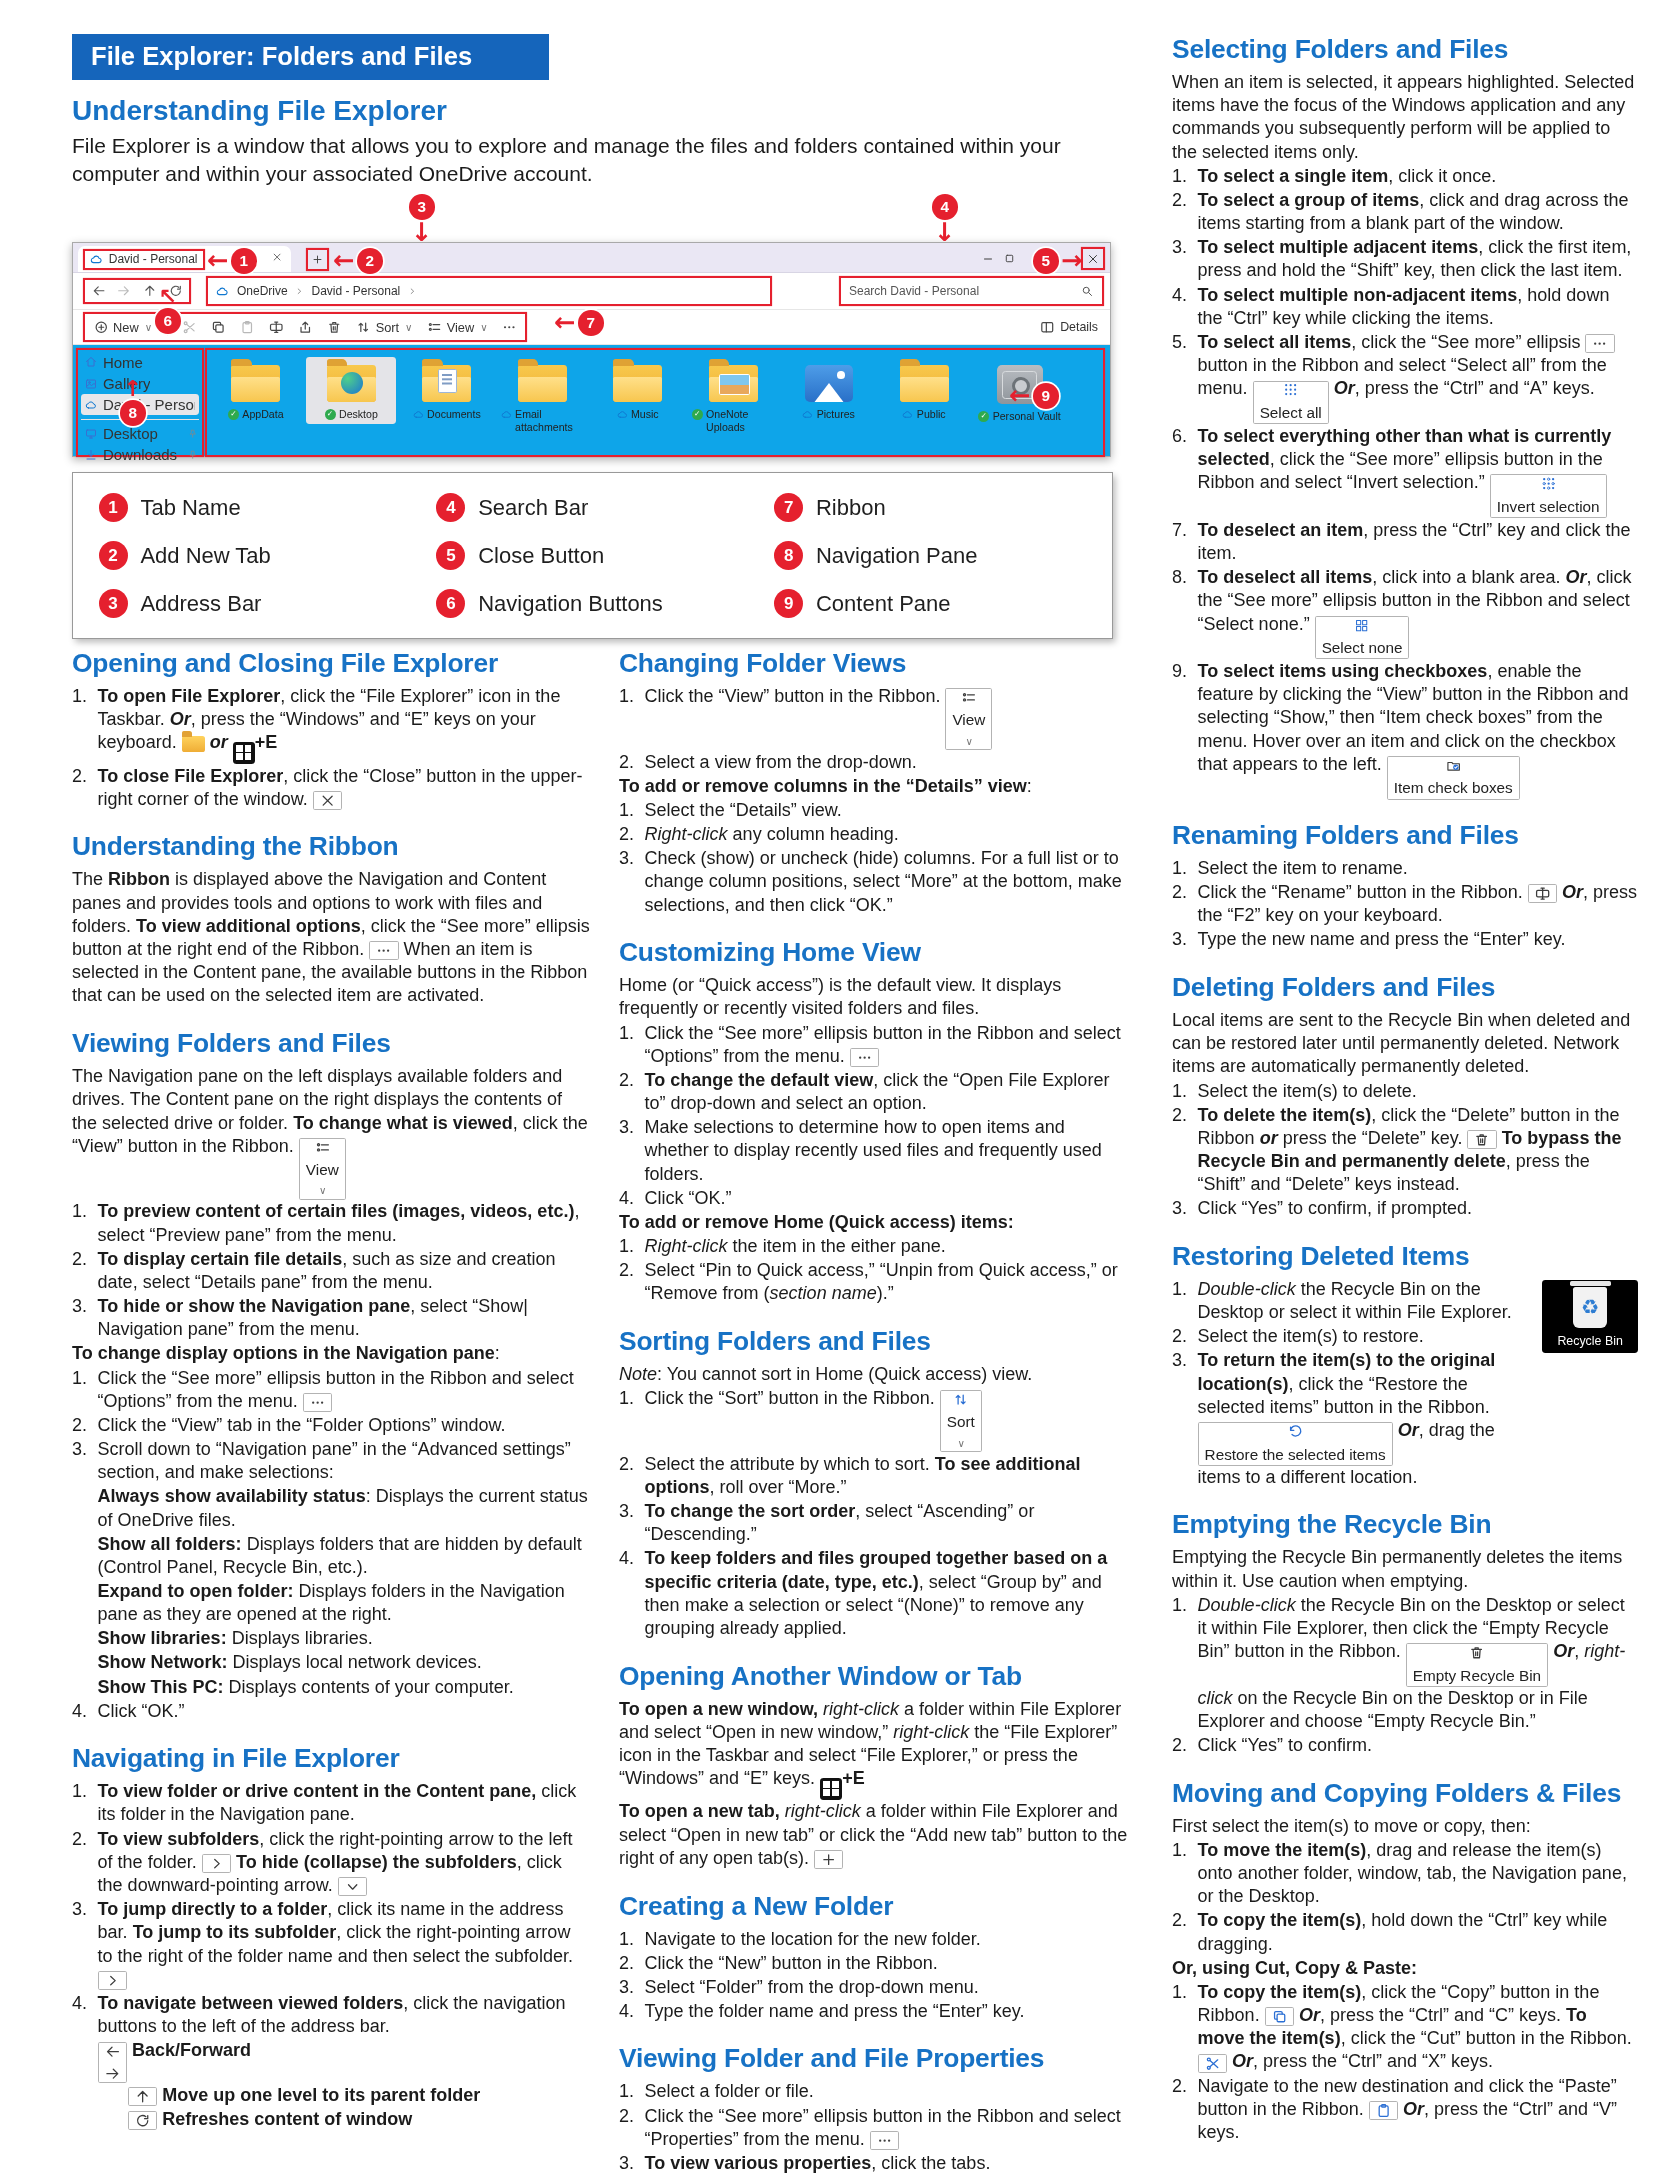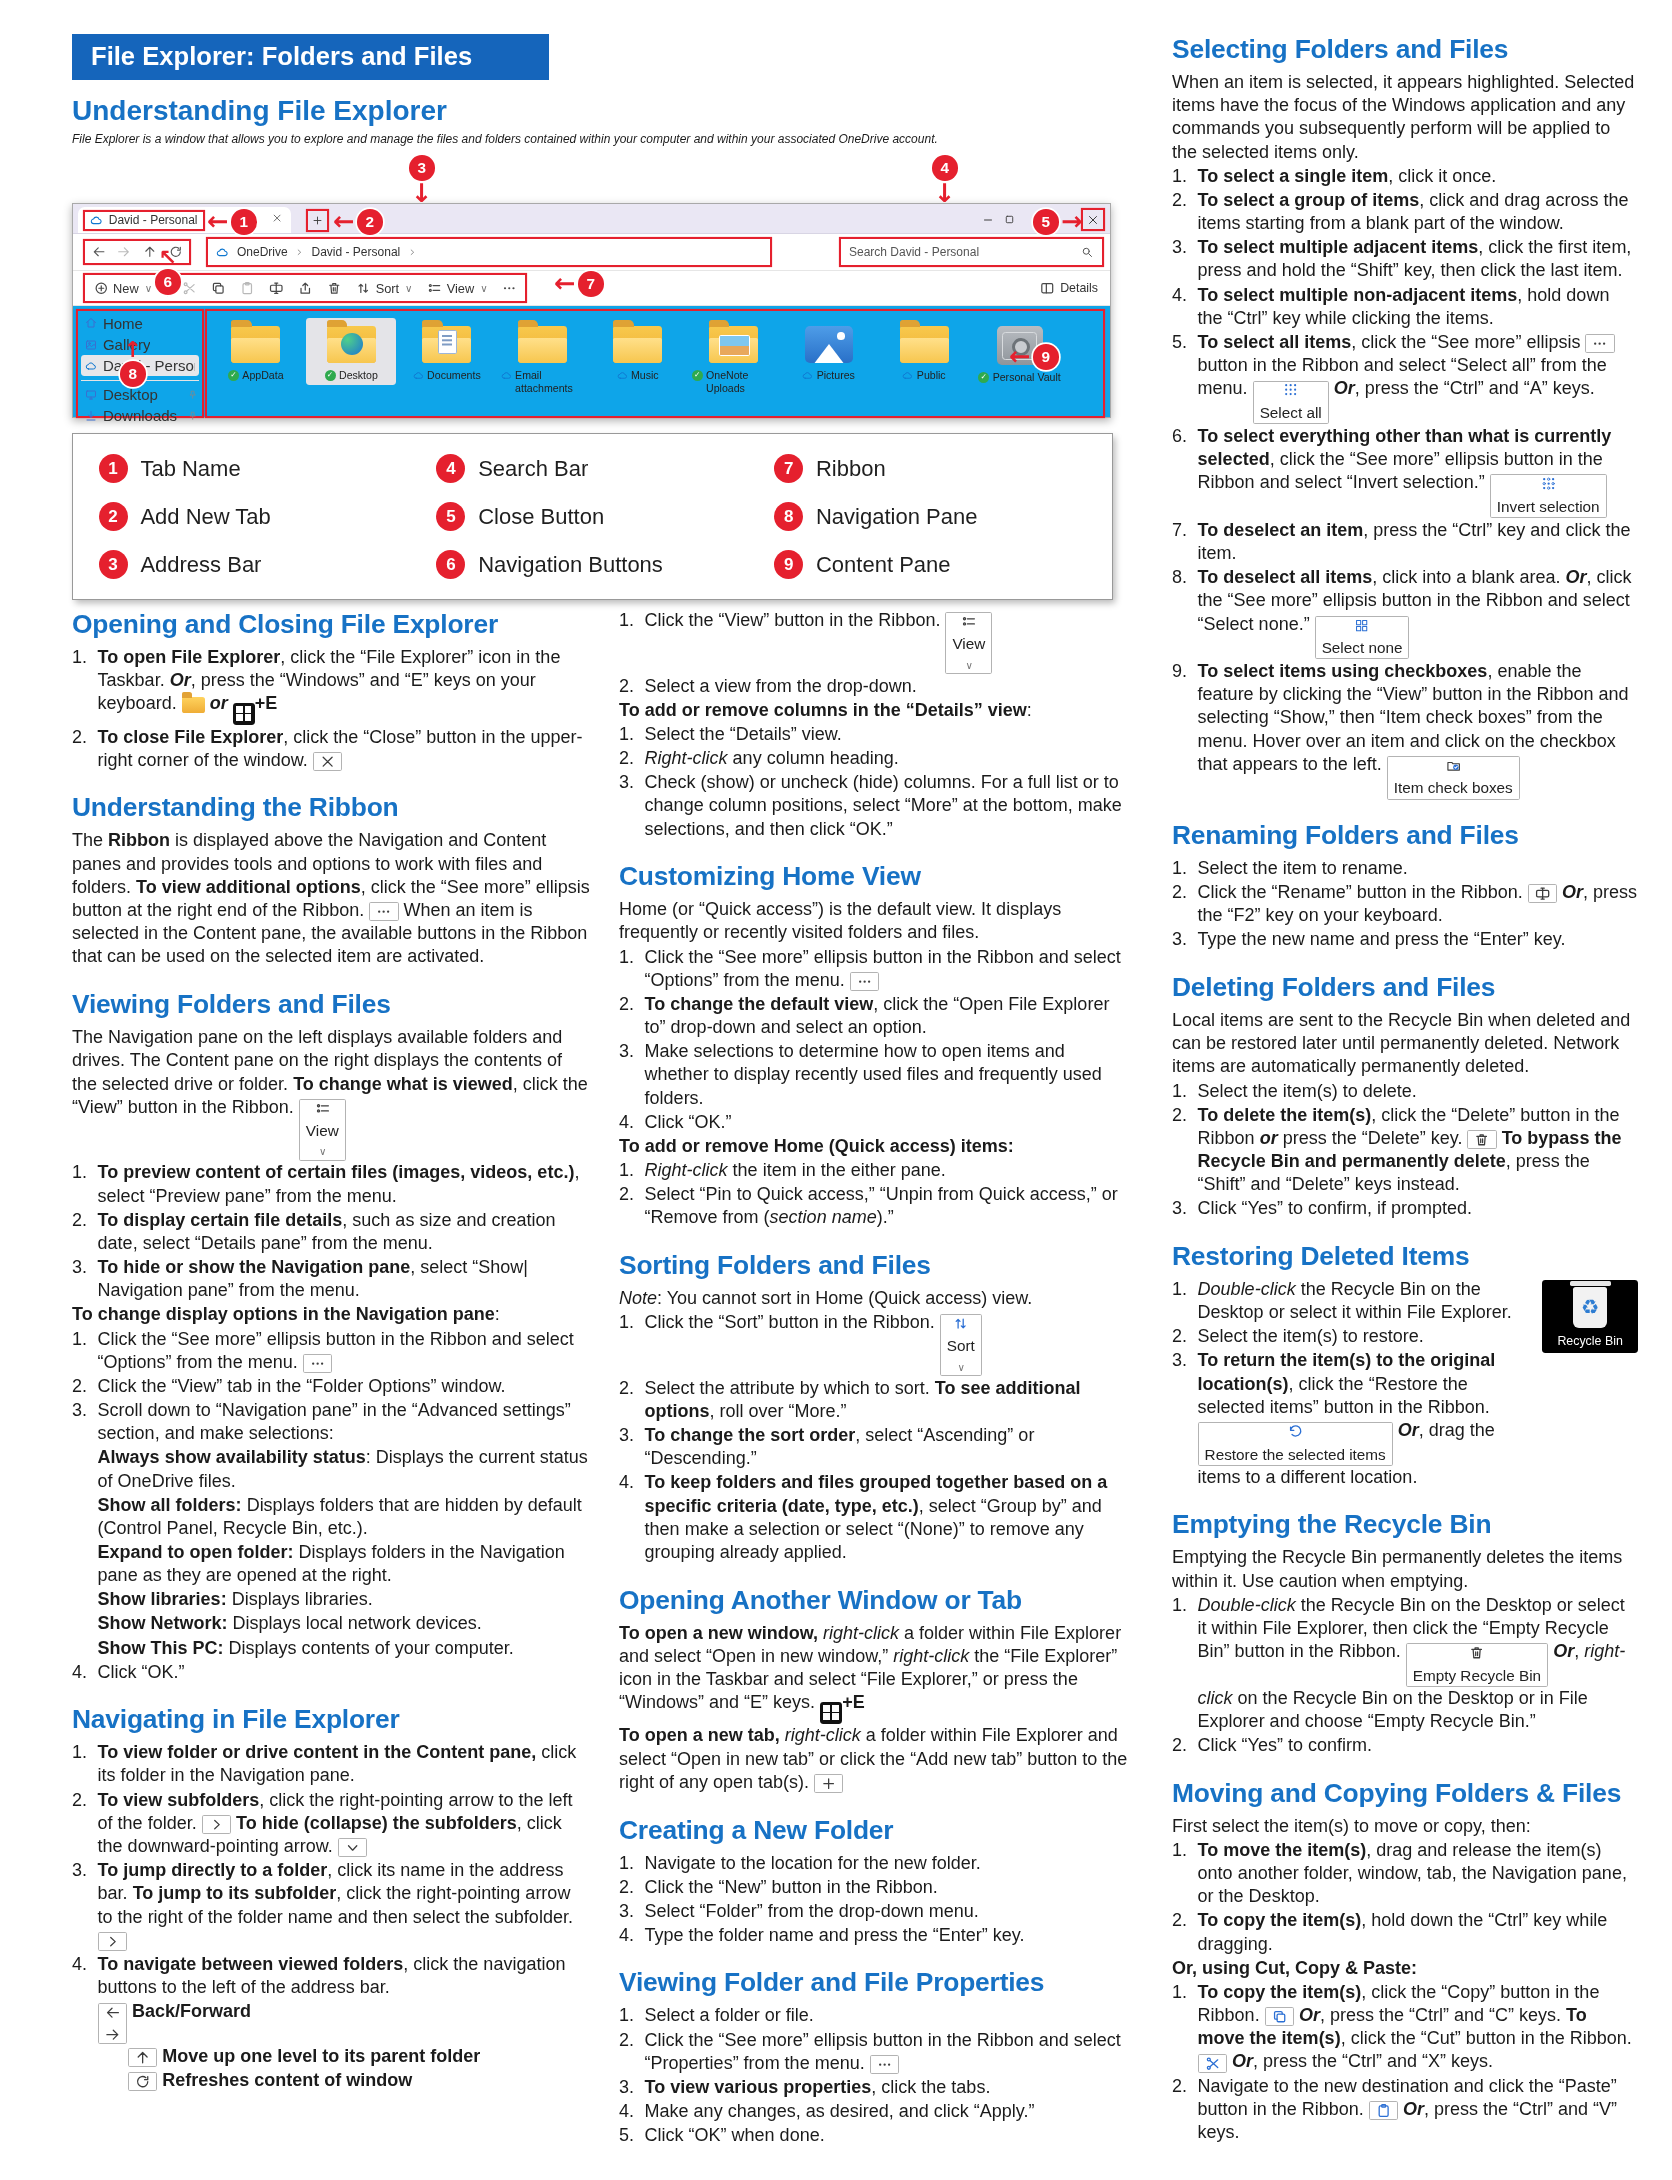--- a/index.html
+++ b/index.html
@@ -2,21 +2,21 @@
 <html style="font-size:13.6px"><head>
 <meta charset="utf-8">
 <style>
   html,body{margin:0;padding:0;background:#fff;}
   body{font-family:"Liberation Sans",sans-serif;color:#1b1b1b;width:1672px;height:2181px;overflow:hidden;}
   .page{box-sizing:border-box;display:flex;gap:44px;padding:34px 34px 0 72px;justify-content:flex-end;}
   .left2{width:1056px;flex:none;}
   .col3{flex:1;min-width:0;}
   .banner{display:inline-block;background:#1565bb;color:#fff;font-weight:700;font-size:25.6px;padding:7.7px 19px 9.4px;min-width:477px;box-sizing:border-box;}
   .h2{color:#1772c5;font-weight:700;font-size:28px;margin:15.3px 0 5.1px;}
-  .intro{font-size:12px;line-height:1.3;max-width:1043px;font-style:italic;}
+  .intro{font-size:21px;line-height:1.3;max-width:1043px;}
   
   .cols2{display:flex;gap:29px;margin-top:8.5px;}
   .colA{width:518px;flex:none;}
   .colB{width:509px;flex:none;}
   .section h3{color:#1772c5;font-weight:700;font-size:26.4px;margin:20.4px 0 6px;letter-spacing:-0.2px;}
   .col-root > .section:first-child h3{margin-top:0;}
   .blk{font-size:18px;line-height:1.29;margin-bottom:0.9px;}
   .blk.num{display:flex;}
   .mk{flex:0 0 25.6px;}
   .txt{flex:1;min-width:0;}
@@ -687,20 +687,21 @@
                   <span class="ci">
                     <svg viewBox="0 0 24 24" fill="none" stroke="currentColor" stroke-width="2" stroke-linecap="round" stroke-linejoin="round">
                       <path d="M20 12a8 8 0 1 1-2.9-6.2M20 4v5h-5"></path>
                     </svg>
                   </span>
                 </span><span class="s-p">  </span><span class="s-b">Refreshes content of window</span></span></div>
           </div>
         </div>
       <div class="colB col-root" id="col2">
           <div class="section">
+            <h3>Changing Folder Views</h3>
             <div class="blk num">
               <span class="mk">1.</span>
               <span class="txt"><span class="s-p">Click the “View” button in the Ribbon. </span><span class="chip">
                   <span class="ci">
                     <svg viewBox="0 0 24 24" fill="none" stroke="currentColor" stroke-width="2" stroke-linecap="round" stroke-linejoin="round">
                       <circle cx="5.5" cy="7.5" r="1.6"></circle>
                       <path d="M10 7.5h11"></path>
                       <circle cx="5.5" cy="15.5" r="1.6"></circle>
                       <path d="M10 15.5h11"></path>
                     </svg>

